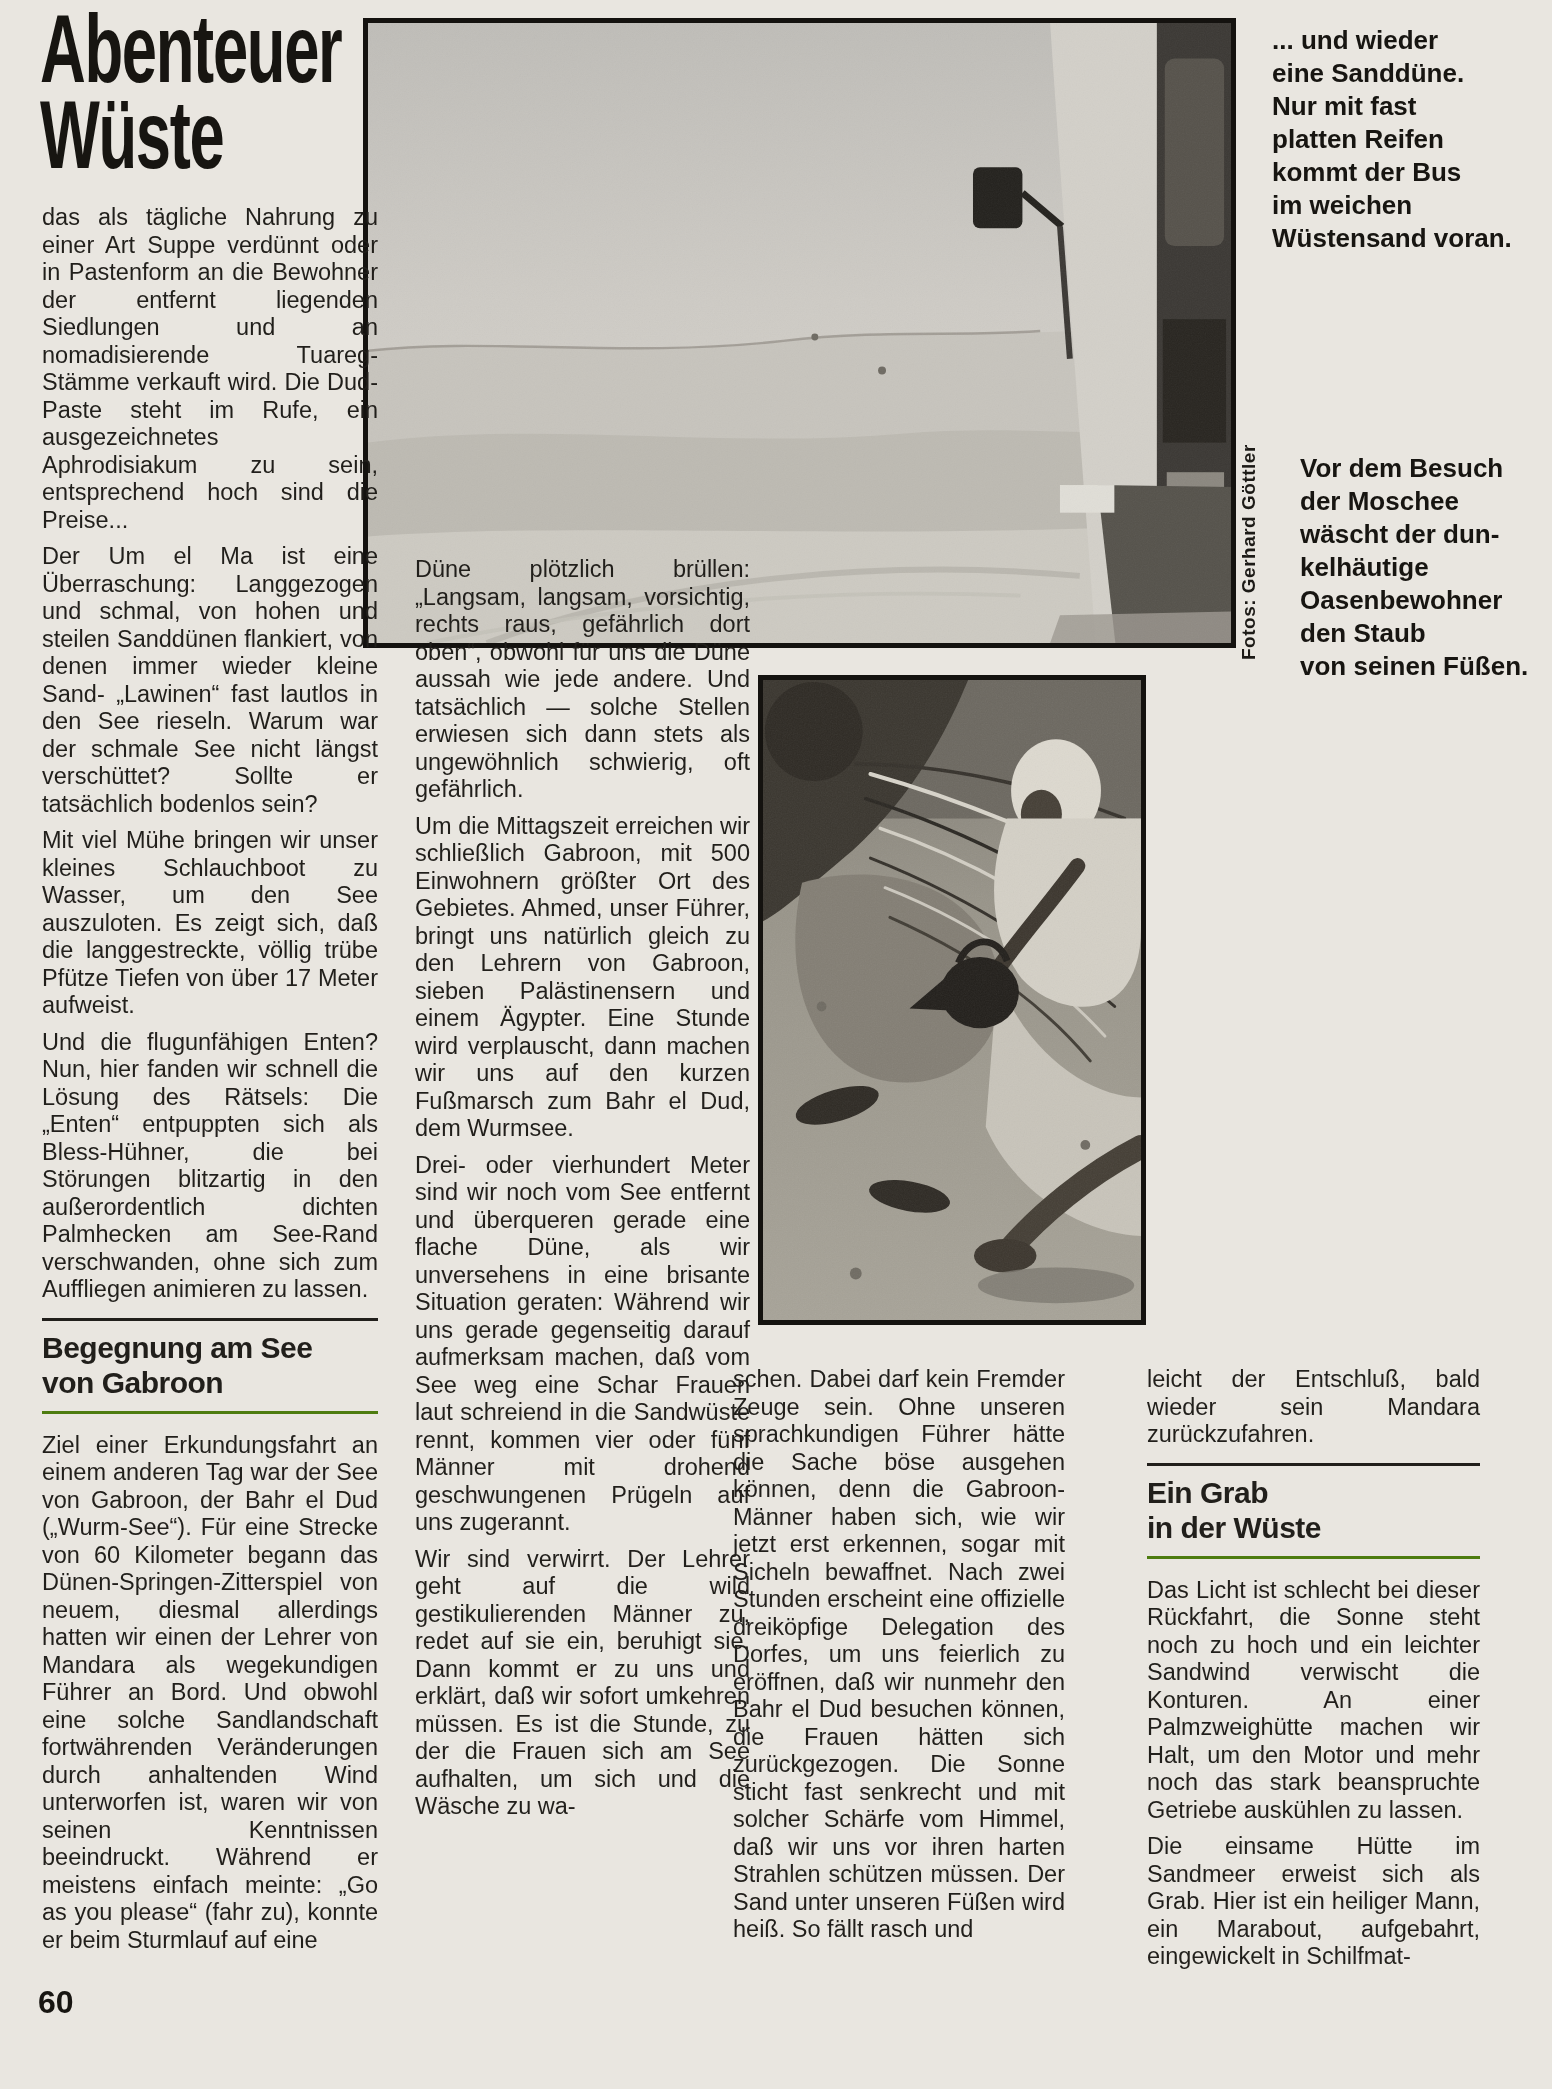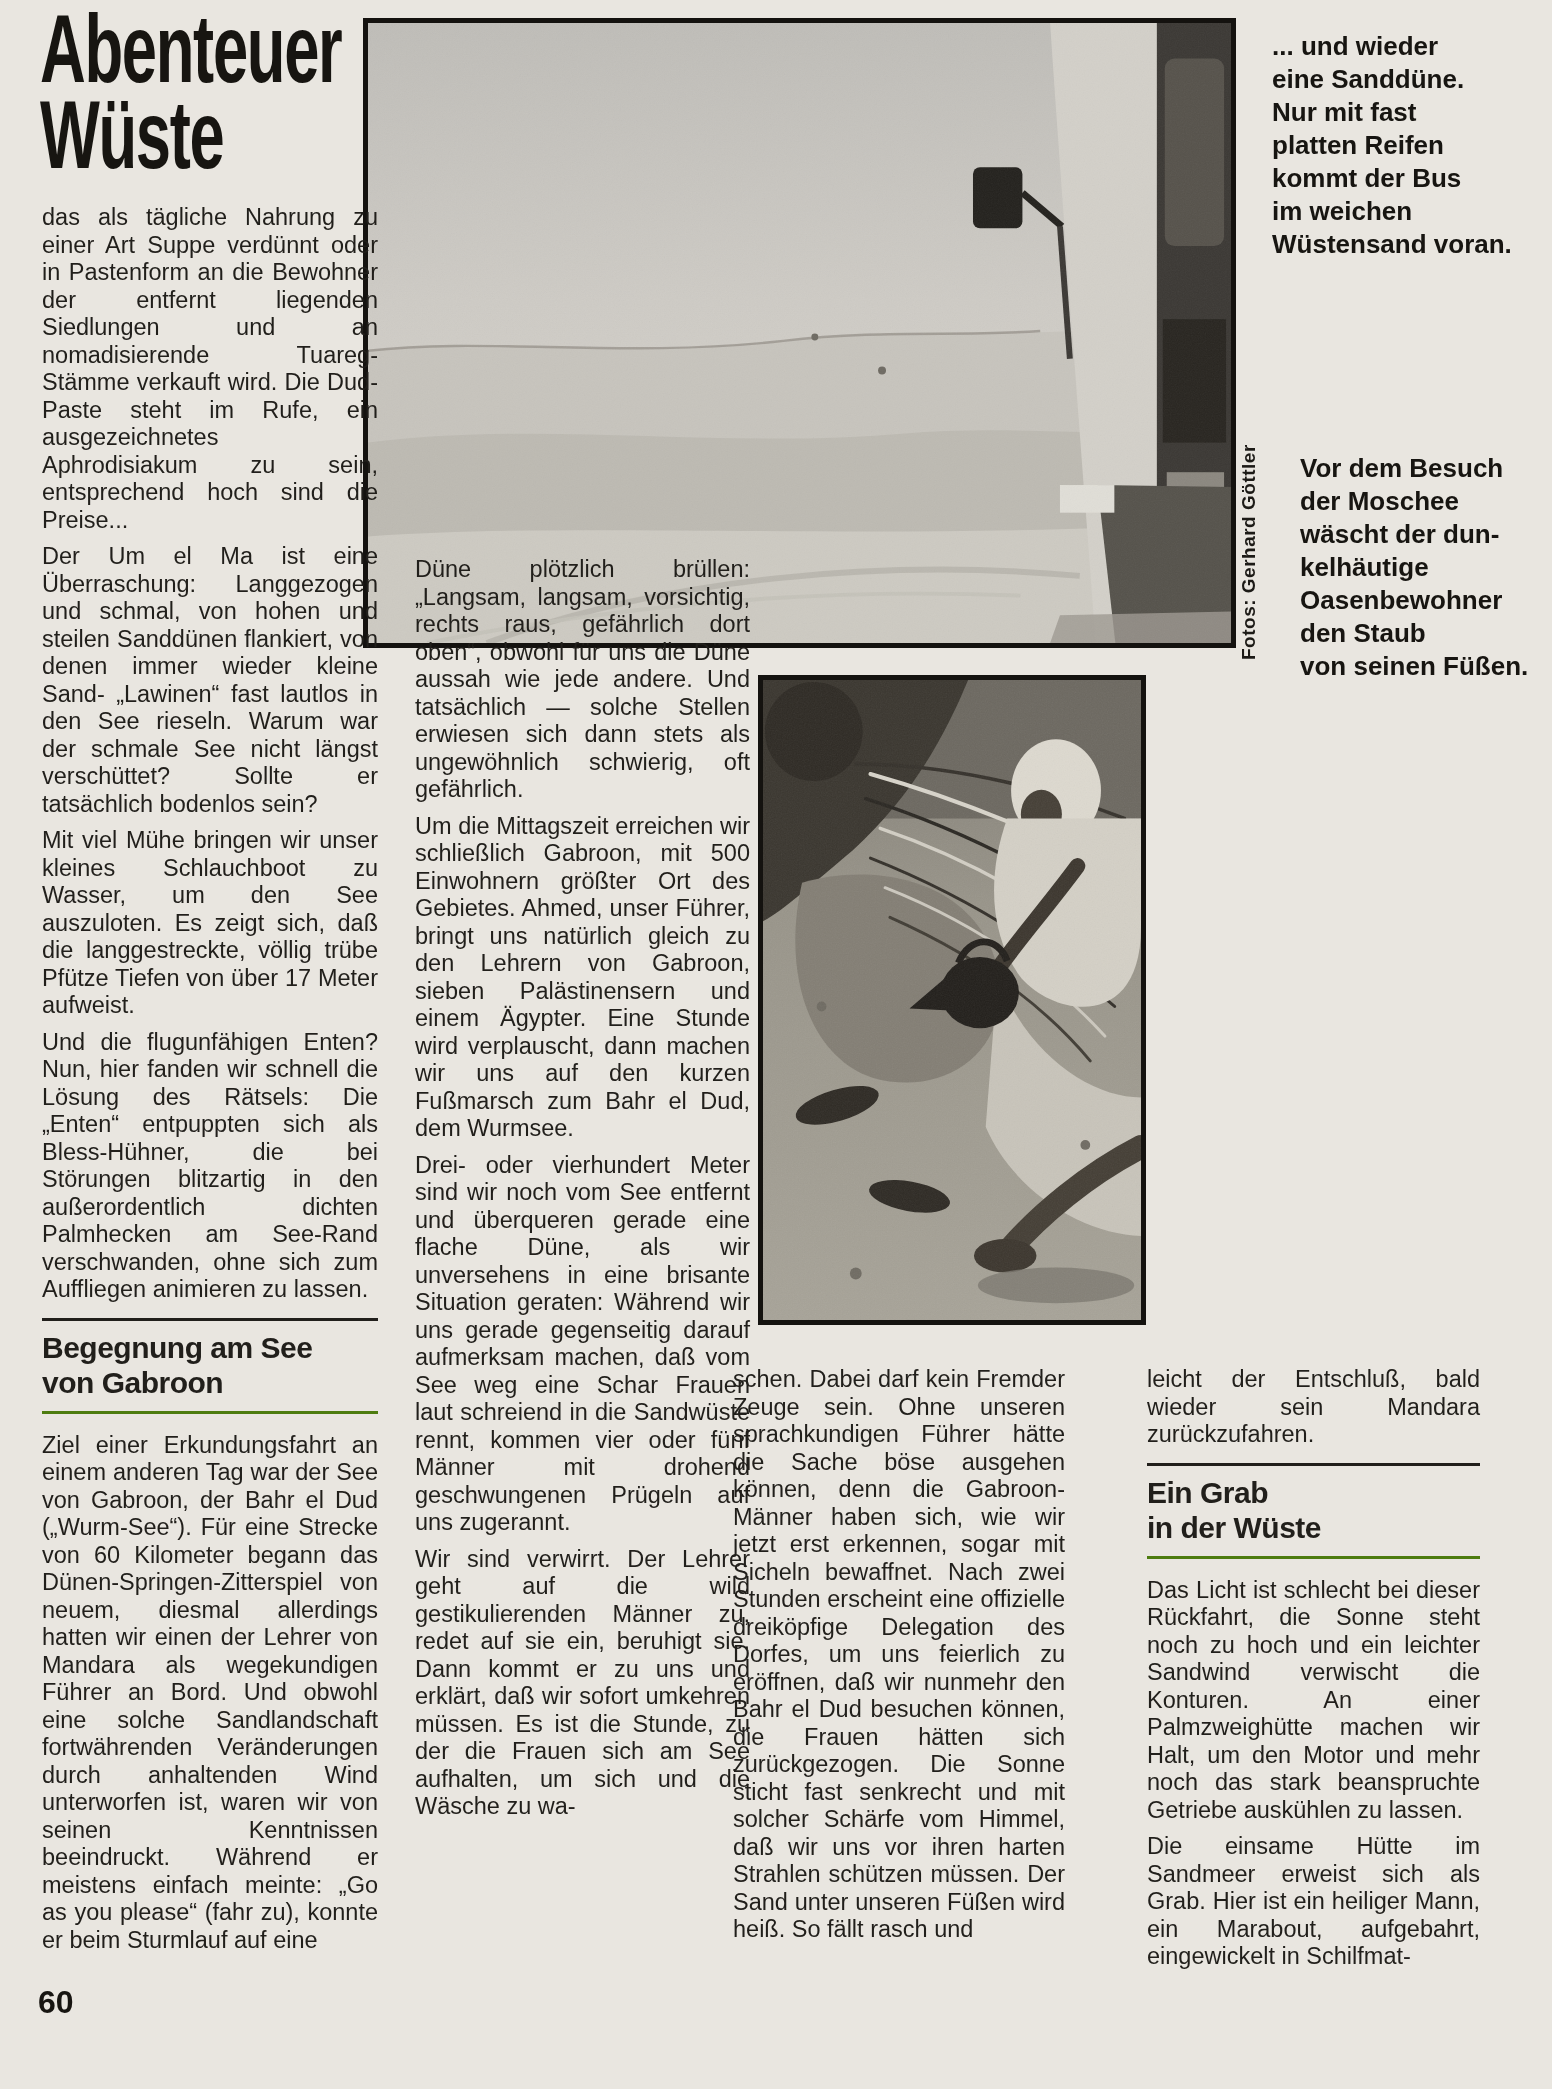--- a/index.html
+++ b/index.html
@@ -58,21 +58,21 @@
   .photo2 { left: 758px; top: 675px; width: 388px; height: 650px; }
 
   .caption {
     position: absolute;
     font-weight: bold;
     font-size: 26px; line-height: 33px;
     color: #171511;
     white-space: pre-line;
     text-align: left;
   }
-  .cap1 { left: 1272px; top: 30px;  width: 262px; }
+  .cap1 { left: 1272px; top: 24px;  width: 262px; }
   .cap2 { left: 1300px; top: 452px; width: 268px; }
 
   .credit {
     position: absolute;
     left: 1238px; top: 660px;
     transform: rotate(-90deg);
     transform-origin: left top;
     font-size: 19px; font-weight: bold;
     letter-spacing: 0.5px;
     color: #1c1a16;

